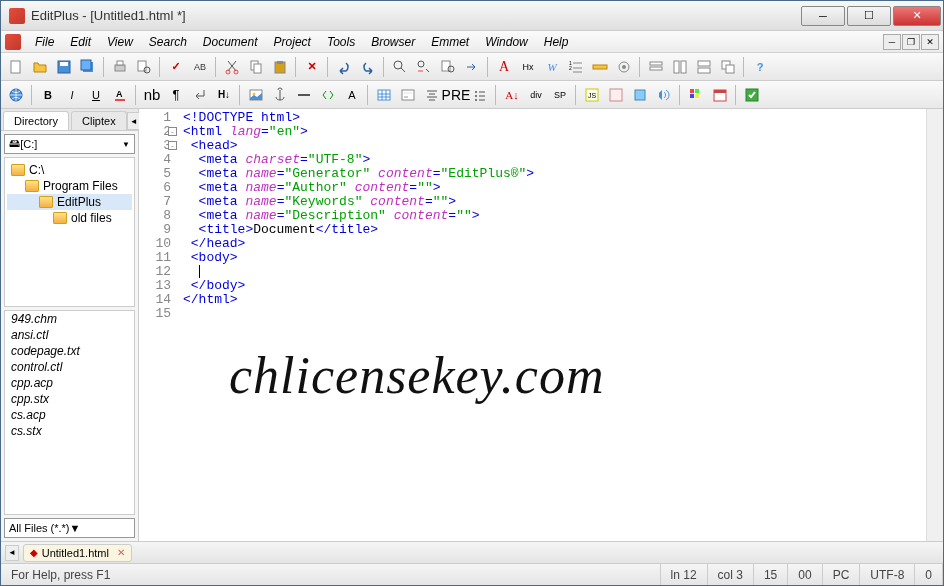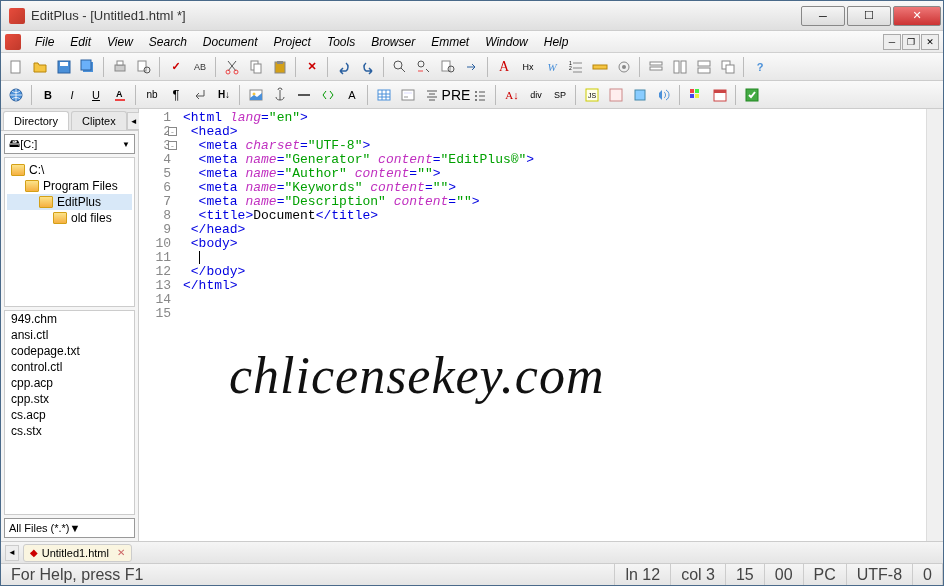--- a/index.html
+++ b/index.html
@@ -29,21 +29,21 @@
     .side-arrow { width:14px; height:18px; border:1px solid #ccc; display:flex;align-items:center;justify-content:center;font-size:8px;background:#eee;}
     .drive-combo { margin:3px; height:20px; border:1px solid #999; background:#fff; display:flex; align-items:center; padding:0 4px; font-size:11px;}
     .drive-combo .dn { flex:1; }
     .drive-combo .dd { font-size:8px;}
     .dir-tree { flex:0 0 150px; background:#fff; border:1px solid #ccc; margin:0 3px 3px 3px; overflow:auto; padding:4px 2px;}
     .tree-node { display:flex; align-items:center; padding:1px 0; font-size:12px; gap:4px;}
     .tree-node.selected { background:#d8e8f8; }
     .tree-indent { display:inline-block; }
     .folder-icon { width:14px; height:12px; background:linear-gradient(to bottom,#fce38a,#f5b041); border-radius:1px; border:1px solid #d4a017;}
     .file-list { flex:1; background:#fff; border:1px solid #ccc; margin:0 3px 3px 3px; overflow:auto;}
-    .file-item { padding:1px 6px; font-size:12px;}
+    .file-item { padding:1px 6px; font-size:12px;font-style:italic;}
     .filter-combo { margin:0 3px 3px 3px; height:20px; border:1px solid #999; background:#fff; display:flex; align-items:center; padding:0 4px; font-size:11px;}
     .editor-area { flex:1; display:flex; flex-direction:column; background:#fff; }
     .ruler { height:18px; background:#fff; border-bottom:1px solid #ddd; position:relative; font-size:9px; font-family:monospace; color:#888; overflow:hidden; padding-left:40px; white-space:nowrap;}
     .gutter-editor { flex:1; display:flex; overflow:auto; font-family:"Courier New",monospace; font-size:13px; line-height:14px;}
     .gutter { width:40px; background:#fff; color:#888; text-align:right; padding:2px 8px 2px 2px; user-select:none;}
     .gutter .ln { height:14px; position:relative;}
     .fold-box { position:absolute; right:-6px; top:2px; width:9px; height:9px; border:1px solid #888; font-size:8px; line-height:7px; text-align:center; background:#fff;}
     .arrow-ind { position:absolute; left:-8px; top:1px; color:#2060c0; font-size:10px;}
     .code { padding:2px 4px; position:relative; flex:1;}
     .code-line { height:14px; white-space:pre;}
@@ -52,21 +52,21 @@
     .t-attr { color:#c030c0;font-style:italic; }
     .t-str { color:#00a000; }
     .t-text { color:#000; }
     .cursor { display:inline-block; width:1px; height:13px; background:#000; vertical-align:middle;}
     .watermark { position:absolute; left:50px; top:260px; font-size:52px; font-style:italic; font-family: "Brush Script MT", "Lucida Handwriting", cursive; color:#111; pointer-events:none; font-weight:500; letter-spacing:1px;}
     .doc-tabs { height:22px; background:linear-gradient(to bottom,#f5f5f5,#e5e5e5); border-top:1px solid #ccc; display:flex; align-items:center; padding:0 4px; gap:4px;}
     .doc-tab { display:flex; align-items:center; gap:4px; padding:2px 6px; background:#faf5e0; border:1px solid #ccc; border-radius:3px; font-size:11px;}
     .doc-tab .dot { color:#c00; font-size:10px;}
     .doc-tab .x { color:#c66; font-size:10px; margin-left:4px;}
     .tab-nav { width:14px; height:16px; border:1px solid #ccc; background:#eee; display:flex;align-items:center;justify-content:center;font-size:8px;}
-    .statusbar { height:22px; background:linear-gradient(to bottom,#f5f5f5,#e5e5e5); border-top:1px solid #ccc; display:flex; align-items:center; font-size:16px; color:#444;}
+    .statusbar { height:22px; background:linear-gradient(to bottom,#f5f5f5,#e5e5e5); border-top:1px solid #ccc; display:flex; align-items:center; font-size:12px; color:#444;}
     .sb-cell { padding:0 10px; border-right:1px solid #ccc; height:100%; display:flex; align-items:center;}
     .sb-cell.grow { flex:1; border-right:1px solid #ccc;}
     .scrollbar-v { width:17px; background:#f0f0f0; border-left:1px solid #ddd;}
     .toolbar2-bold { font-weight:bold; }
     .toolbar2-italic { font-style:italic; }
     .toolbar2-underline { text-decoration:underline; }
   </style>
 </head>
 <body>
 
@@ -266,21 +266,21 @@
     <div class="tbtn toolbar2-bold">B</div>
     <div class="tbtn toolbar2-italic">I</div>
     <div class="tbtn toolbar2-underline">U</div>
     <div class="tbtn">
         <svg viewBox="0 0 16 16">
           <text x="4" y="10" font-size="9" font-weight="bold">A</text>
           <rect x="3" y="12" width="10" height="2" fill="#e44"></rect>
         </svg>
       </div>
     <div class="tsep"></div>
-    <div class="tbtn" style="font-size:10px;">nb</div>
+    <div class="tbtn" style="font-size:15px;">nb</div>
     <div class="tbtn" style="font-size:13px;">¶</div>
     <div class="tbtn">
         <svg viewBox="0 0 16 16">
           <path d="M12 3v6H4m0 0l3-3m-3 3l3 3" stroke="#555" fill="none"></path>
         </svg>
       </div>
     <div class="tbtn" style="font-weight:bold;font-size:10px;">H↓</div>
     <div class="tsep"></div>
     <div class="tbtn">
         <svg viewBox="0 0 16 16">
@@ -451,20 +451,21 @@
             <div class="ln">9</div>
             <div class="ln">10</div>
             <div class="ln">11</div>
             <div class="ln">12<span class="arrow-ind">▶</span></div>
             <div class="ln">13</div>
             <div class="ln">14</div>
             <div class="ln">15</div>
           </div>
         <div class="code" id="code">
           <div class="watermark">chlicensekey.com</div>
+        <div class="code-line"><span class="t-decl">&lt;!DOCTYPE html&gt;</span></div>
             <div class="code-line"><span class="t-tag">&lt;html</span> <span class="t-attr">lang</span><span class="t-tag">=</span><span class="t-str">"en"</span><span class="t-tag">&gt;</span></div>
             <div class="code-line"> <span class="t-tag">&lt;head&gt;</span></div>
             <div class="code-line">  <span class="t-tag">&lt;meta</span> <span class="t-attr">charset</span><span class="t-tag">=</span><span class="t-str">"UTF-8"</span><span class="t-tag">&gt;</span></div>
             <div class="code-line">  <span class="t-tag">&lt;meta</span> <span class="t-attr">name</span><span class="t-tag">=</span><span class="t-str">"Generator"</span> <span class="t-attr">content</span><span class="t-tag">=</span><span class="t-str">"EditPlus®"</span><span class="t-tag">&gt;</span></div>
             <div class="code-line">  <span class="t-tag">&lt;meta</span> <span class="t-attr">name</span><span class="t-tag">=</span><span class="t-str">"Author"</span> <span class="t-attr">content</span><span class="t-tag">=</span><span class="t-str">""</span><span class="t-tag">&gt;</span></div>
             <div class="code-line">  <span class="t-tag">&lt;meta</span> <span class="t-attr">name</span><span class="t-tag">=</span><span class="t-str">"Keywords"</span> <span class="t-attr">content</span><span class="t-tag">=</span><span class="t-str">""</span><span class="t-tag">&gt;</span></div>
             <div class="code-line">  <span class="t-tag">&lt;meta</span> <span class="t-attr">name</span><span class="t-tag">=</span><span class="t-str">"Description"</span> <span class="t-attr">content</span><span class="t-tag">=</span><span class="t-str">""</span><span class="t-tag">&gt;</span></div>
             <div class="code-line">  <span class="t-tag">&lt;title&gt;</span><span class="t-text">Document</span><span class="t-tag">&lt;/title&gt;</span></div>
             <div class="code-line"> <span class="t-tag">&lt;/head&gt;</span></div>
             <div class="code-line"> <span class="t-tag">&lt;body&gt;</span></div>

